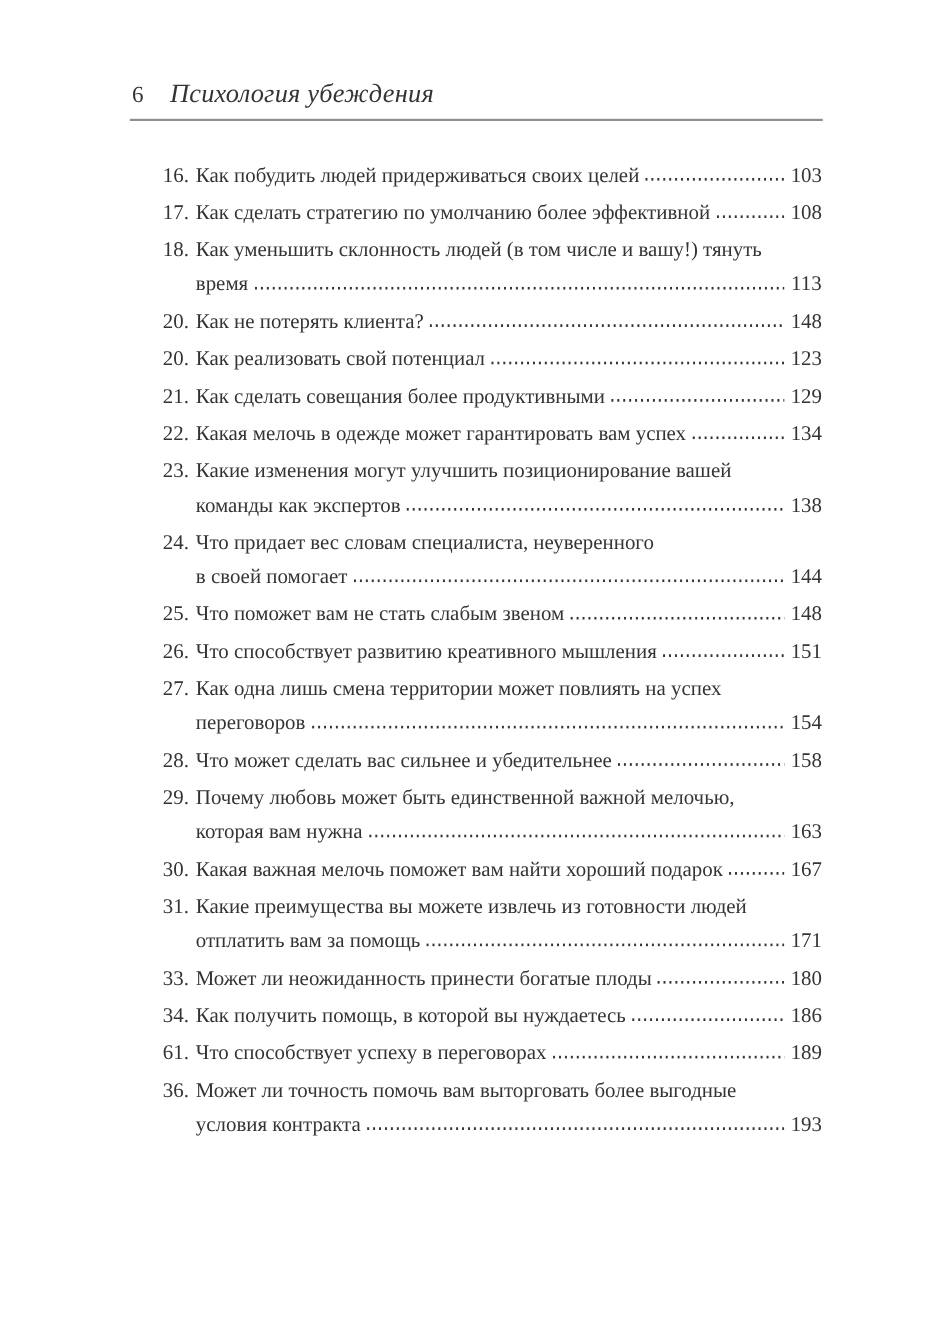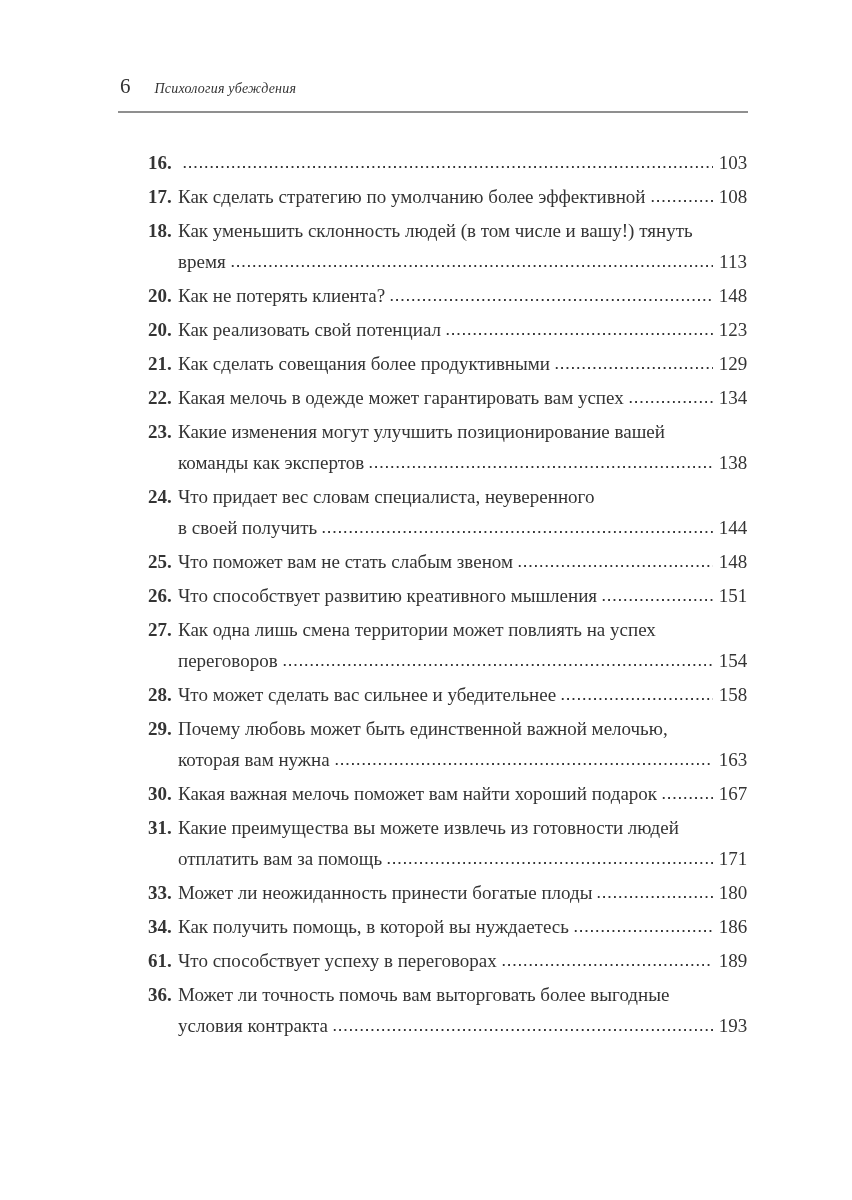--- a/index.html
+++ b/index.html
@@ -28,37 +28,37 @@
     gap: 24px;
     padding: 0 0 10px 2px;
     border-bottom: 2px solid var(--rule, #8f8f8f);
   }
   .folio {
     font-size: 21px;
     line-height: 24px;
   }
   .running-title {
     font-style: italic;
-    font-size: 14px;
+    font-size: 24px;
     line-height: 24px;
     letter-spacing: 0.2px;
   }
   .toc {
     margin-top: 34px;
     padding-left: 30px;
   }
   .toc-entry { margin-bottom: 3px; }
   .toc-line {
     display: flex;
     align-items: baseline;
     font-size: 19px;
     line-height: 31px;
   }
   .toc-line.cont { padding-left: 30px; }
-  .toc-num { flex: 0 0 30px; font-weight: bold; }
+  .toc-num { flex: 0 0 30px; }
   .toc-title { white-space: nowrap; }
   .leader {
     flex: 1 1 auto;
     min-width: 8px;
     height: 5px;
     margin: 0 5px 0 4px;
     background-image: radial-gradient(circle, var(--text, #343434) 1.05px, rgba(0,0,0,0) 1.35px);
     background-size: 5.4px 4px;
     background-repeat: repeat-x;
     background-position: left bottom;
@@ -74,20 +74,21 @@
 
 <div class="page">
   <div class="page-header">
     <span class="folio">6</span>
     <span class="running-title">Психология убеждения</span>
   </div>
   <div class="toc">
       <div class="toc-entry">
         <div class="toc-line">
           <span class="toc-num">16.</span>
+          <span class="toc-title">Как побудить людей придерживаться своих целей</span>
           <span class="leader"></span>
           <span class="toc-page">103</span>
         </div>
       </div>
       <div class="toc-entry">
         <div class="toc-line">
           <span class="toc-num">17.</span>
           <span class="toc-title">Как сделать стратегию по умолчанию более эффективной</span>
           <span class="leader"></span>
           <span class="toc-page">108</span>
@@ -146,21 +147,21 @@
           <span class="leader"></span>
           <span class="toc-page">138</span>
         </div>
       </div>
       <div class="toc-entry">
         <div class="toc-line">
           <span class="toc-num">24.</span>
           <span class="toc-title">Что придает вес словам специалиста, неуверенного</span>
         </div>
         <div class="toc-line cont">
-          <span class="toc-title">в своей получить</span>
+          <span class="toc-title">в своей помогает</span>
           <span class="leader"></span>
           <span class="toc-page">144</span>
         </div>
       </div>
       <div class="toc-entry">
         <div class="toc-line">
           <span class="toc-num">25.</span>
           <span class="toc-title">Что поможет вам не стать слабым звеном</span>
           <span class="leader"></span>
           <span class="toc-page">148</span>

